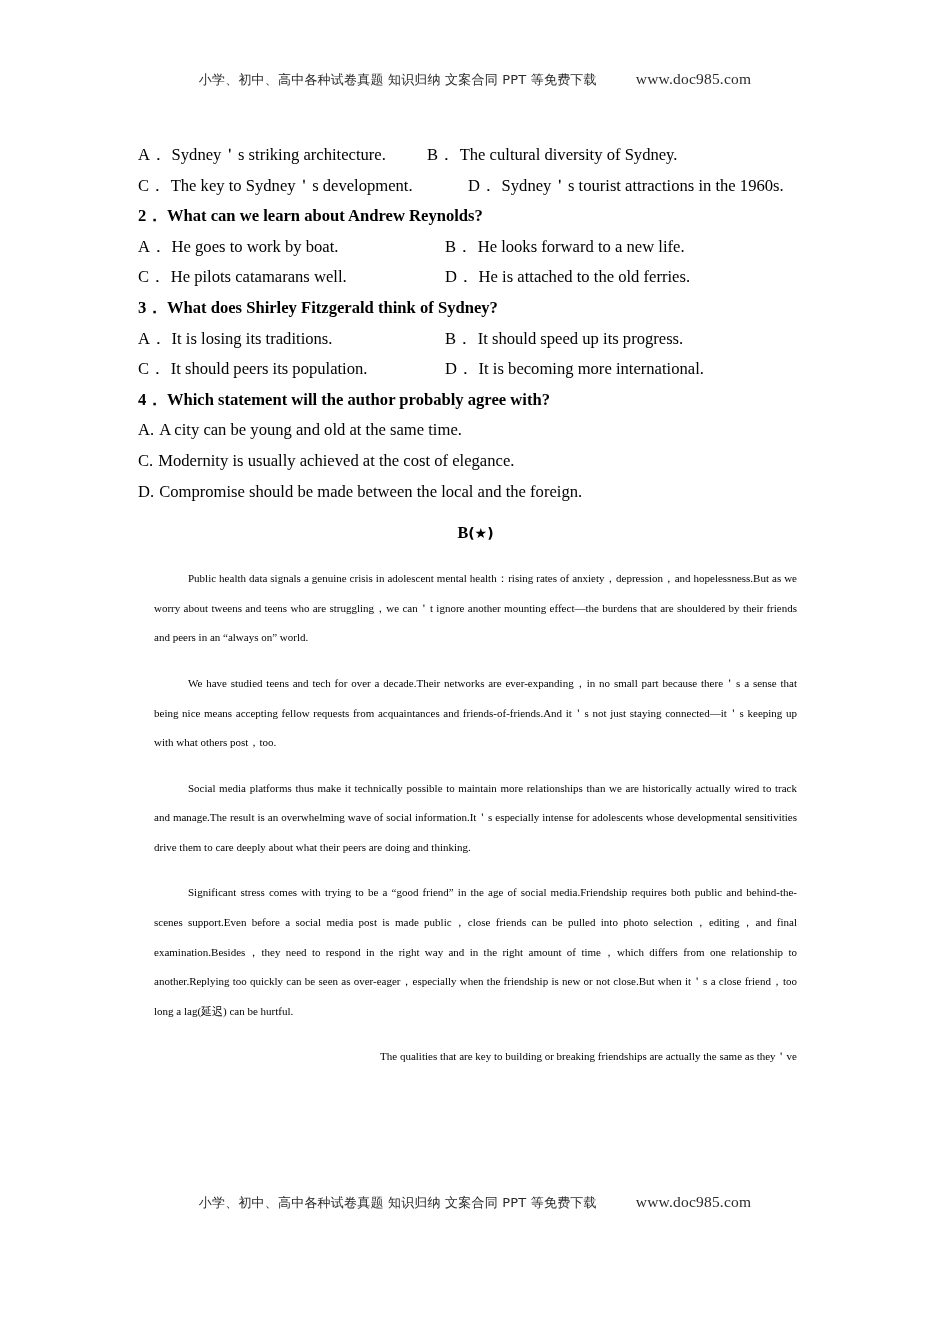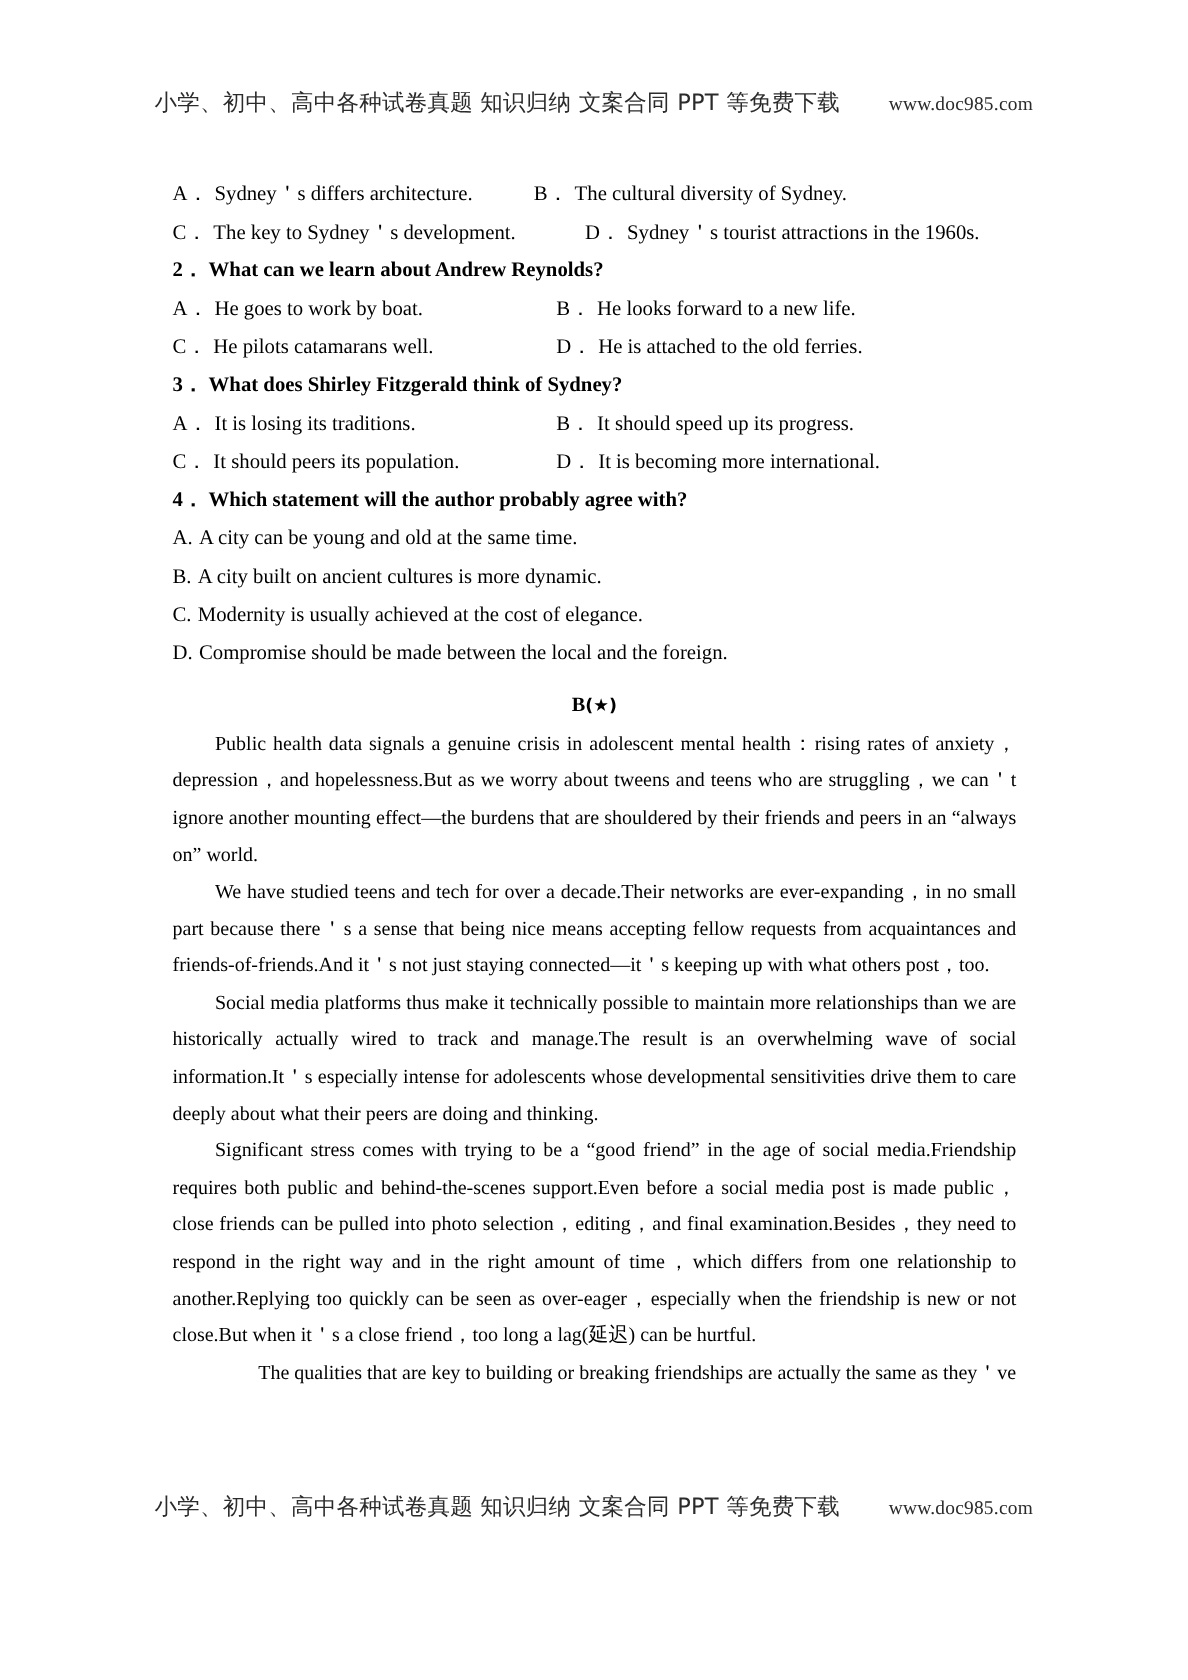--- a/index.html
+++ b/index.html
@@ -31,21 +31,21 @@
     left: 0;
     width: 950px;
     text-align: center;
     font-size: 15.5px;
     color: #2b2b2b;
     letter-spacing: 0.2px;
     white-space: nowrap;
   }
   .runner .cn {
     font-family: "DejaVu Sans", "Liberation Sans", sans-serif;
-    font-size: 18px;
+    font-size: 13px;
   }
   .runner .url {
     font-family: "Liberation Serif", serif;
     font-size: 15.5px;
     margin-left: 39px;
   }
   #running-header { top: 70px; }
   #running-footer { top: 1193px; }
 
   
@@ -97,44 +97,44 @@
     margin-top: 12px;
     margin-bottom: 1px;
   }
   .star {
     font-family: "DejaVu Sans", sans-serif;
     font-size: 14px;
   }
 
   
   .para {
-    font-size: 16px;
+    font-size: 11px;
     line-height: 29.6px;
     text-align: justify;
     text-justify: inter-word;
     text-indent: 34px;
-    margin: 0;
+    margin: 16px;
     hyphens: none;
   }
   .para.last-short { text-align: right; }
 </style>
 </head>
 <body>
 
 <div class="page">
 
   <div class="runner" id="running-header">
     <span class="cn">小学、初中、高中各种试卷真题  知识归纳  文案合同  PPT 等免费下载</span><span class="url">www.doc985.com</span>
   </div>
 
   <div class="content">
 
     <div>
       <div class="opt-row">
-        <span class="opt-a"><span class="lbl">A．</span><span>Sydney＇s differs architecture.</span></span>
+        <span class="opt-a"><span class="lbl">A．</span><span>Sydney＇s striking architecture.</span></span>
         <span class="opt-b" style="left:289px"><span class="lbl">B．</span><span>The cultural diversity of Sydney.</span></span>
       </div>
       <div class="opt-row">
         <span class="opt-a"><span class="lbl">C．</span><span>The key to Sydney＇s development.</span></span>
         <span class="opt-b" style="left:330px"><span class="lbl">D．</span><span>Sydney＇s tourist attractions in the 1960s.</span></span>
       </div>
     </div>
 
     <div>
       <div class="q-line"><span class="qnum">2．</span><span>What can we learn about Andrew Reynolds?</span></div>
@@ -156,21 +156,20 @@
       </div>
       <div class="opt-row">
         <span class="opt-a"><span class="lbl">C．</span><span>It should peers its population.</span></span>
         <span class="opt-b" style="left:307px"><span class="lbl">D．</span><span>It is becoming more international.</span></span>
       </div>
     </div>
 
     <div>
       <div class="q-line"><span class="qnum">4．</span><span>Which statement will the author probably agree with?</span></div>
       <div class="opt-single"><span class="lbl">A.</span><span>A city can be young and old at the same time.</span></div>
-      <div class="opt-single"><span class="lbl">B.</span><span>A city built on ancient cultures is more dynamic.</span></div>
       <div class="opt-single"><span class="lbl">C.</span><span>Modernity is usually achieved at the cost of elegance.</span></div>
       <div class="opt-single"><span class="lbl">D.</span><span>Compromise should be made between the local and the foreign.</span></div>
     </div>
 
     <div class="section-head">
       <span>B</span><span class="star">(★)</span>
     </div>
 
     <div>
       <p class="para">Public health data signals a genuine crisis in adolescent mental health：rising rates of anxiety，depression，and hopelessness.But as we worry about tweens and teens who are struggling，we can＇t ignore another mounting effect—the burdens that are shouldered by their friends and peers in an “always on” world.</p>

